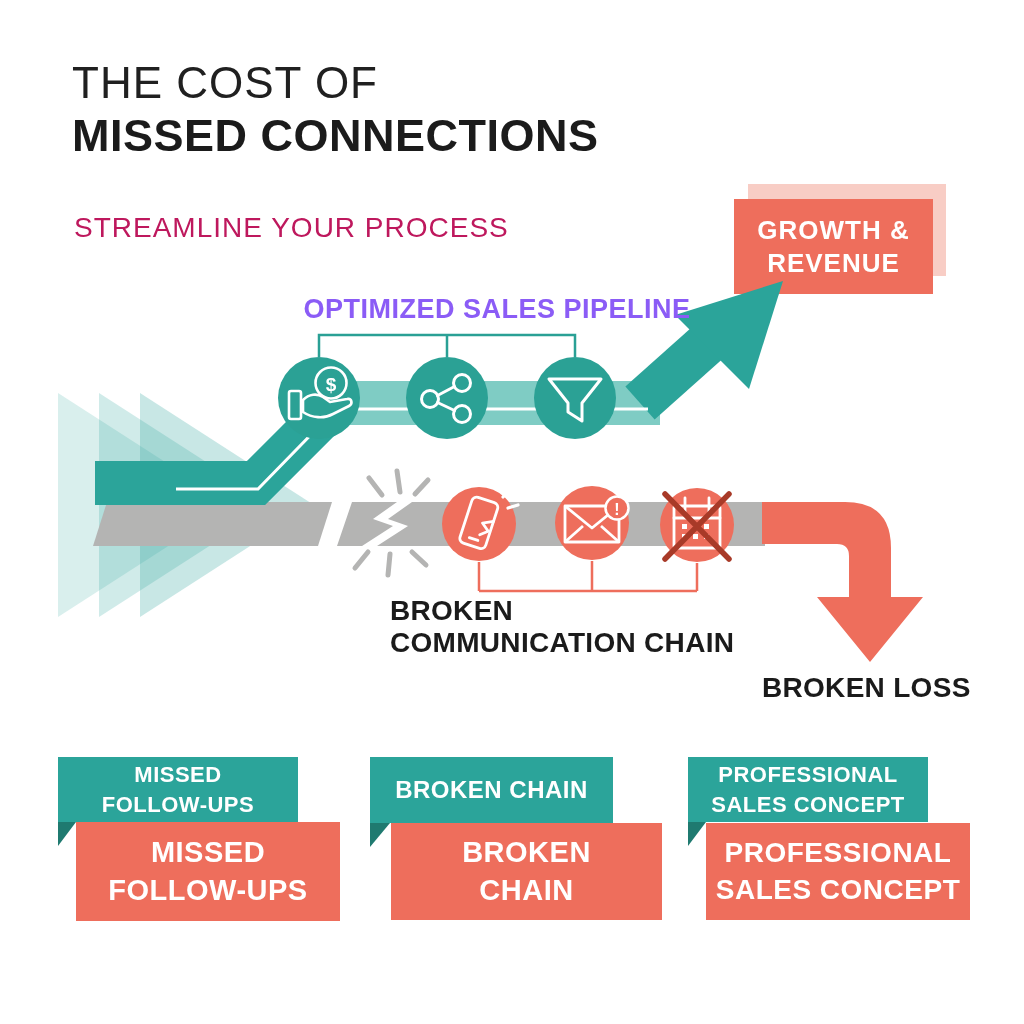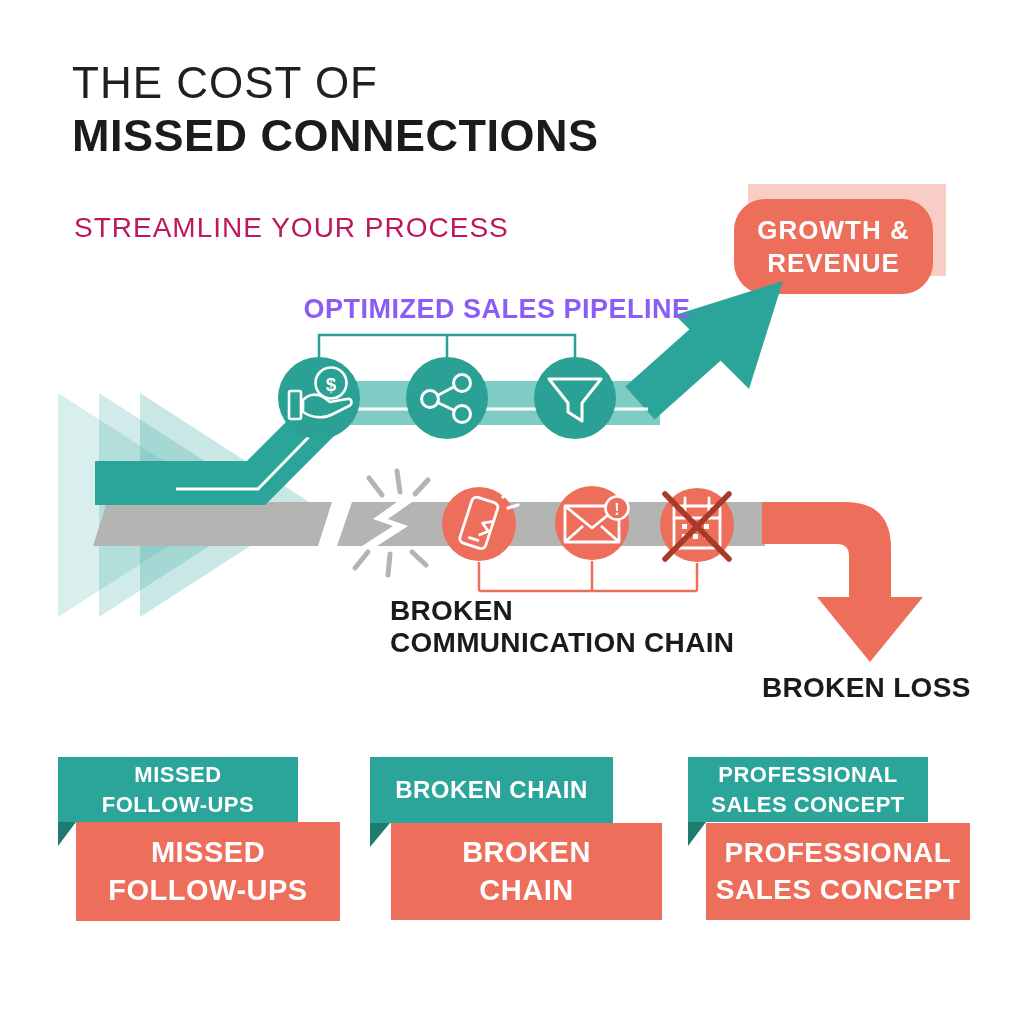--- a/index.html
+++ b/index.html
@@ -15,21 +15,21 @@
   .opt-label{left:290px;top:294px;width:414px;text-align:center;font-size:27px;font-weight:800;
              color:#8b5cf6;letter-spacing:.5px;z-index:3;}
   .broken-label{left:390px;top:595px;width:420px;font-size:28px;font-weight:800;color:#1b1b1b;
                 line-height:1.15;letter-spacing:.3px;z-index:3;}
   .loss-label{left:762px;top:672px;width:240px;font-size:28px;font-weight:800;color:#1b1b1b;
               letter-spacing:.3px;z-index:3;}
   
   .growth-shadow{left:748px;top:184px;width:198px;height:92px;background:#f8cdc5;z-index:1;}
   .growth-box{left:734px;top:199px;width:199px;height:95px;background:#ee6e5c;z-index:1;
               display:flex;align-items:center;justify-content:center;text-align:center;
-              color:#ffffff;font-size:26px;font-weight:800;letter-spacing:1px;line-height:1.25;border-radius:31px;}
+              color:#ffffff;font-size:26px;font-weight:800;letter-spacing:1px;line-height:1.25;}
   
   #diagram{left:0;top:0;width:1024px;height:1024px;z-index:2;pointer-events:none;}
   
   .tag-teal{background:#2ba49a;color:#fff;display:flex;align-items:center;justify-content:center;
             text-align:center;font-weight:700;z-index:3;line-height:1.35;letter-spacing:.5px;}
   .tag-red{background:#ee6e5c;color:#fff;display:flex;align-items:center;justify-content:center;
            text-align:center;font-weight:700;z-index:3;line-height:1.3;letter-spacing:.5px;}
   .fold{background:#1f7a70;clip-path:polygon(0 0,100% 0,0 100%);z-index:2;}
   .t1{left:58px;top:757px;width:240px;height:65px;font-size:22px;}
   .r1{left:76px;top:822px;width:264px;height:99px;font-size:29px;}

